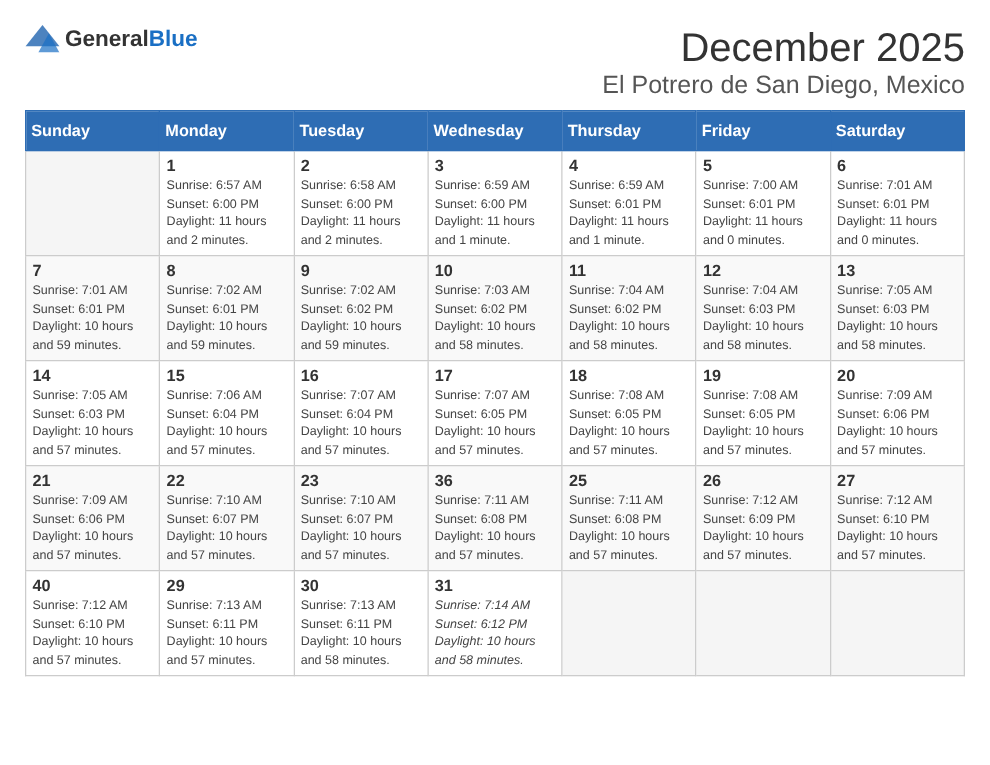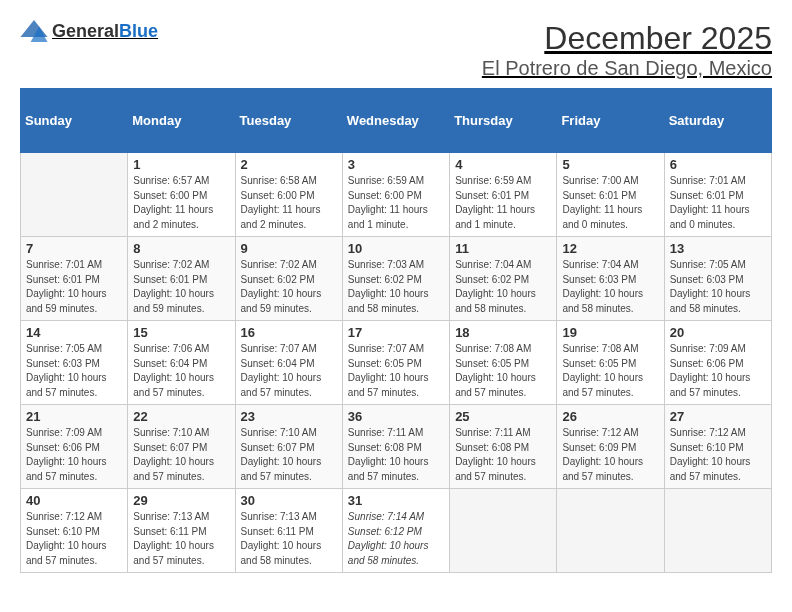--- a/index.html
+++ b/index.html
@@ -8,21 +8,20 @@
       background: #fff;
       width: 792px;
       min-height: 612px;
       padding: 20px;
     }
     .header-area {
       display: flex;
       justify-content: space-between;
       align-items: flex-start;
       margin-bottom: 8px;
-      text-decoration: underline;
     }
     .logo {
       display: flex;
       align-items: center;
       gap: 4px;
     }
     .logo-text-general {
       font-size: 18px;
       font-weight: bold;
       color: #333;
@@ -50,21 +49,21 @@
       color: #555;
     }
     .calendar {
       width: 100%;
       border-collapse: collapse;
       border: 1px solid #ccc;
     }
     .calendar th {
       background-color: #2e6db4;
       color: #fff;
-      padding: 24px 4px;
+      padding: 8px 4px;
       font-size: 13px;
       text-align: left;
       border: 1px solid #2e6db4;
     }
     .calendar td {
       border: 1px solid #ccc;
       vertical-align: top;
       padding: 4px 5px;
       width: calc(100% / 7);
       min-height: 80px;

